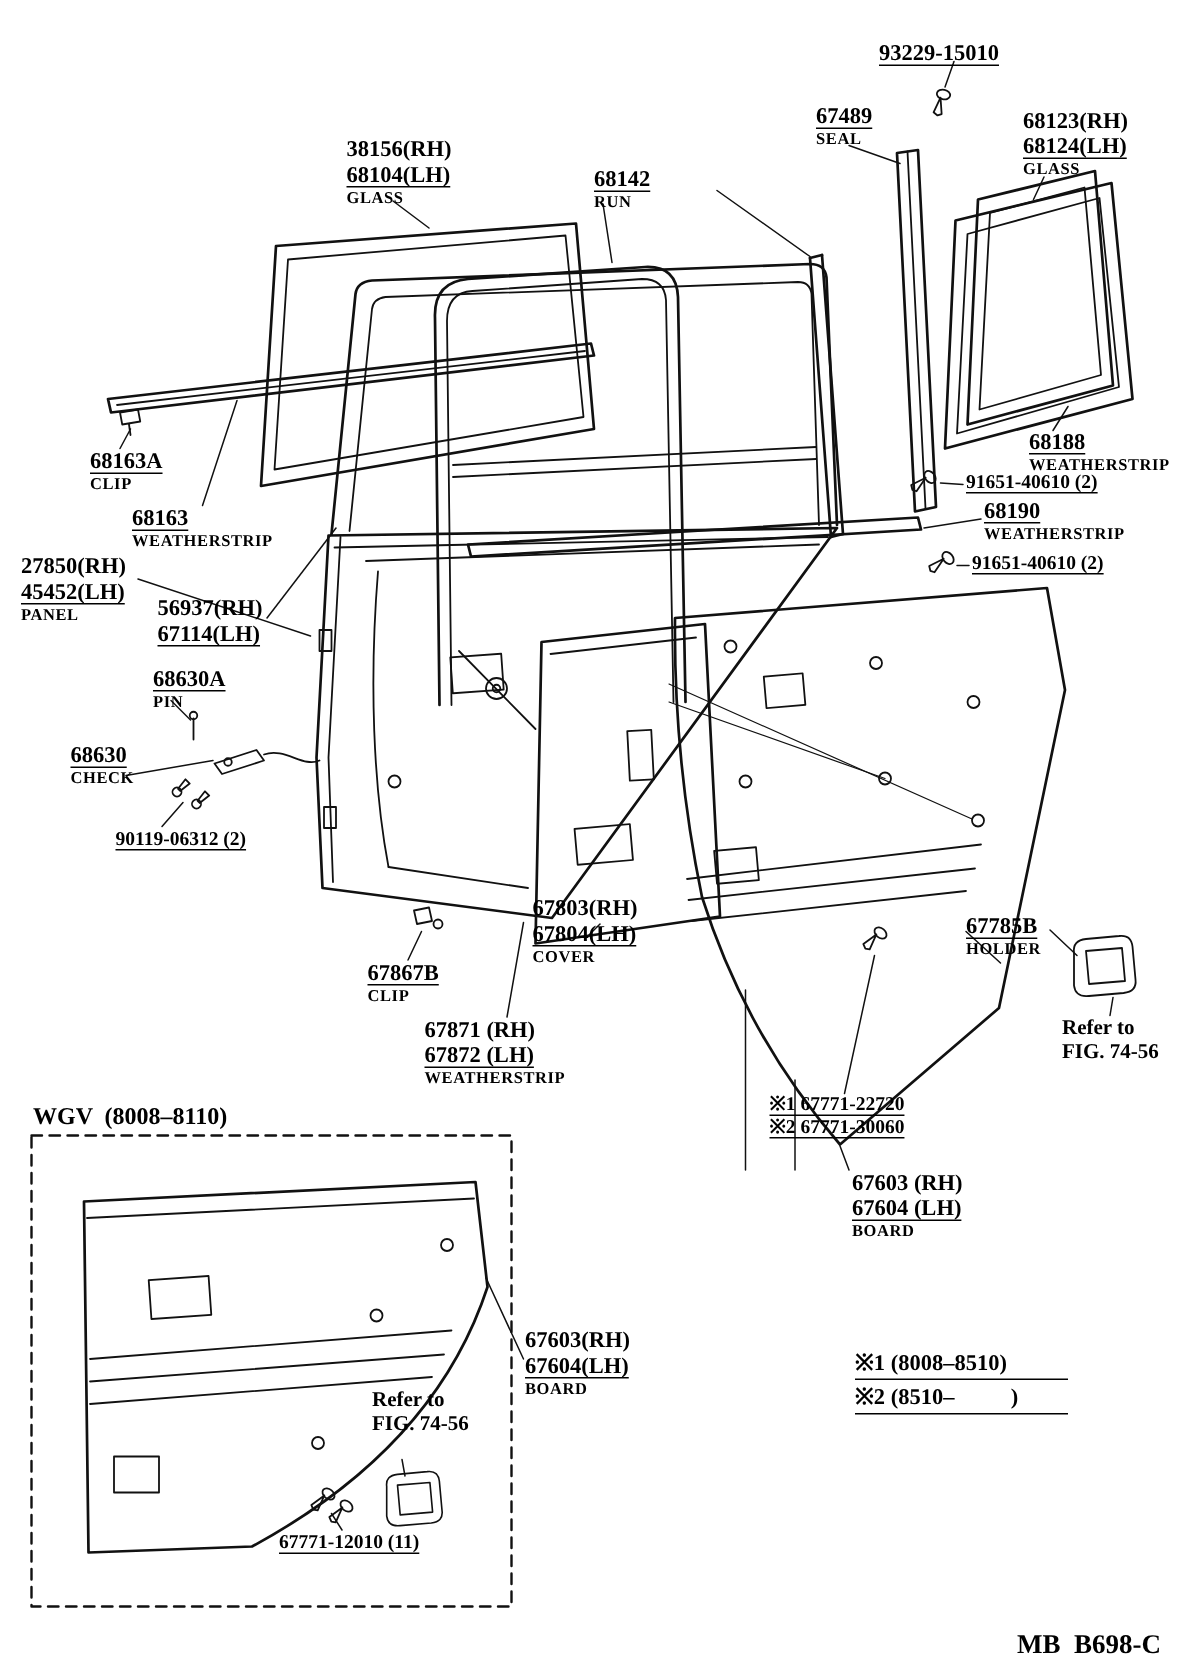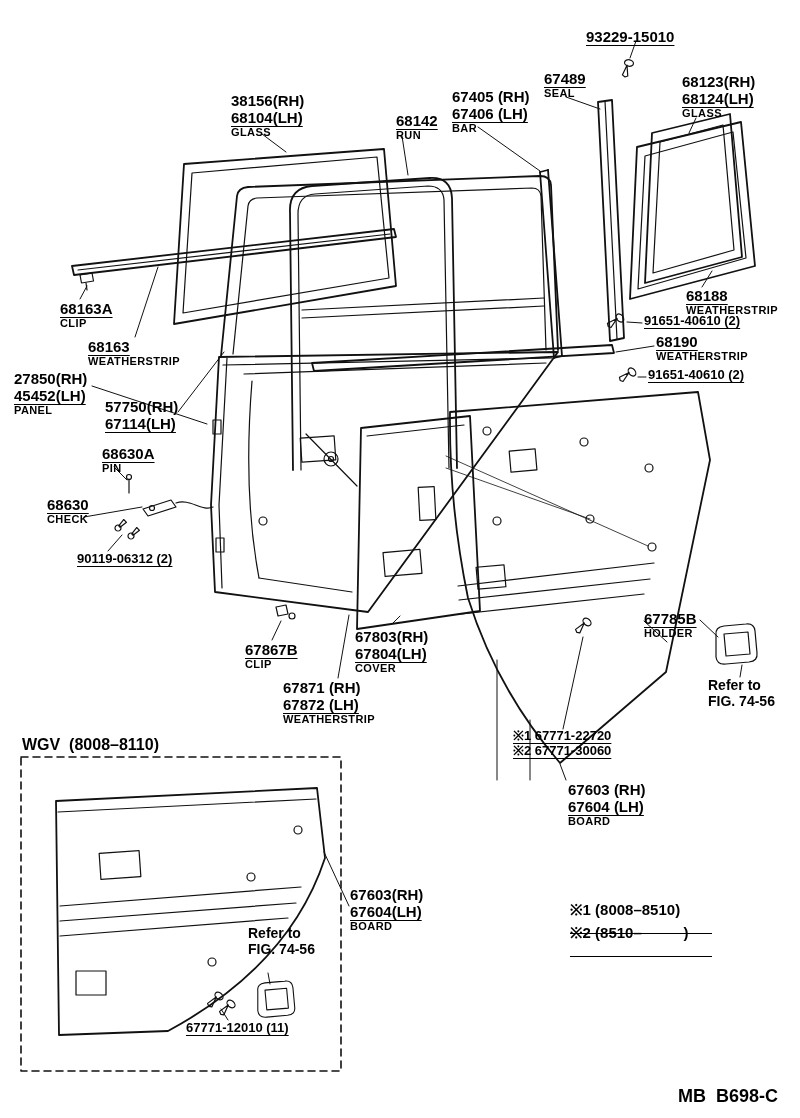--- a/index.html
+++ b/index.html
@@ -1,34 +1,34 @@
 <!DOCTYPE html>
 <html><head>
 <meta charset="utf-8">
 <style>
   html,body{margin:0;padding:0;background:#fff}
   .canvas{position:relative;width:800px;height:1118px;background:#fff;
-          font-family:Liberation Sans, sans-serif;overflow:hidden;color:#000}
+          font-family:Liberation Serif, serif;overflow:hidden;color:#000}
   svg.art{position:absolute;left:0;top:0}
   svg .s{stroke:#111;fill:none;stroke-linecap:round;stroke-linejoin:round}
   .w2{stroke-width:1.8}
   .w1{stroke-width:1.2}
   .ldr{stroke-width:1}
   .thin{stroke-width:.8}
   .dash{stroke-dasharray:7 5;stroke-width:1.6}
   .lbl{position:absolute;font-weight:bold;line-height:1.14;white-space:pre}
   .lbl span{display:block}
   .pn{font-size:15px}
   .sm{font-size:13px}
   .ds{font-size:11px;letter-spacing:.4px}
   .rf{font-size:14px}
   .title{font-size:16px}
   .foot{font-size:18px}
   .u{text-decoration:underline;text-underline-offset:3px;text-decoration-thickness:1.4px}
-  .ub{border-bottom:1.5px solid #000;display:inline-block;min-width:142px;padding-bottom:15px}
+  .ub{border-bottom:1.5px solid #000;display:inline-block;min-width:142px;padding-bottom:1px}
 </style>
 </head>
 <body>
 
 <div class="canvas">
 
   <svg class="art" width="800" height="1118" viewBox="0 0 800 1118">
     <defs>
       <g id="screw">
         <ellipse cx="0" cy="0" rx="4.5" ry="3.2"></ellipse>
@@ -214,49 +214,48 @@
   </svg>
 
   <div class="lbl" style="left:586px;top:28px"><span class="pn u">93229-15010</span></div>
 
   <div class="lbl" style="left:544px;top:70px"><span class="pn u">67489</span><span class="ds">SEAL</span></div>
 
   <div class="lbl" style="left:682px;top:73px"><span class="pn">68123(RH)</span><span class="pn u">68124(LH)</span><span class="ds">GLASS</span></div>
 
   <div class="lbl" style="left:231px;top:92px"><span class="pn">38156(RH)</span><span class="pn u">68104(LH)</span><span class="ds">GLASS</span></div>
 
-  <div class="lbl" style="left:452px;top:88px"><span class="pn">67405 (RH)</span><span class="pn u">67406 (LH)</span><span class="ds">BAR</span></div>
 
   <div class="lbl" style="left:396px;top:112px"><span class="pn u">68142</span><span class="ds">RUN</span></div>
 
   <div class="lbl" style="left:60px;top:300px"><span class="pn u">68163A</span><span class="ds">CLIP</span></div>
 
   <div class="lbl" style="left:88px;top:338px"><span class="pn u">68163</span><span class="ds">WEATHERSTRIP</span></div>
 
   <div class="lbl" style="left:686px;top:287px"><span class="pn u">68188</span><span class="ds">WEATHERSTRIP</span></div>
 
   <div class="lbl" style="left:644px;top:314px"><span class="sm u">91651-40610 (2)</span></div>
 
   <div class="lbl" style="left:656px;top:333px"><span class="pn u">68190</span><span class="ds">WEATHERSTRIP</span></div>
 
   <div class="lbl" style="left:648px;top:368px"><span class="sm u">91651-40610 (2)</span></div>
 
   <div class="lbl" style="left:14px;top:370px"><span class="pn">27850(RH)</span><span class="pn u">45452(LH)</span><span class="ds">PANEL</span></div>
 
-  <div class="lbl" style="left:105px;top:398px"><span class="pn">57750(RH)</span><span class="pn u">67114(LH)</span></div>
+  <div class="lbl" style="left:105px;top:398px"><span class="pn">56937(RH)</span><span class="pn u">67114(LH)</span></div>
 
   <div class="lbl" style="left:102px;top:445px"><span class="pn u">68630A</span><span class="ds">PIN</span></div>
 
   <div class="lbl" style="left:47px;top:496px"><span class="pn u">68630</span><span class="ds">CHECK</span></div>
 
   <div class="lbl" style="left:77px;top:552px"><span class="sm u">90119-06312 (2)</span></div>
 
   <div class="lbl" style="left:245px;top:641px"><span class="pn u">67867B</span><span class="ds">CLIP</span></div>
 
-  <div class="lbl" style="left:355px;top:628px"><span class="pn">67803(RH)</span><span class="pn u">67804(LH)</span><span class="ds">COVER</span></div>
+  <div class="lbl" style="left:355px;top:598px"><span class="pn">67803(RH)</span><span class="pn u">67804(LH)</span><span class="ds">COVER</span></div>
 
   <div class="lbl" style="left:283px;top:679px"><span class="pn">67871 (RH)</span><span class="pn u">67872 (LH)</span><span class="ds">WEATHERSTRIP</span></div>
 
   <div class="lbl" style="left:644px;top:610px"><span class="pn u">67785B</span><span class="ds">HOLDER</span></div>
 
   <div class="lbl" style="left:708px;top:678px"><span class="rf">Refer to</span><span class="rf">FIG. 74-56</span></div>
 
   <div class="lbl" style="left:513px;top:729px"><span class="sm u">※1 67771-22720</span><span class="sm u">※2 67771-30060</span></div>
 
   <div class="lbl" style="left:568px;top:781px"><span class="pn">67603 (RH)</span><span class="pn u">67604 (LH)</span><span class="ds">BOARD</span></div>

